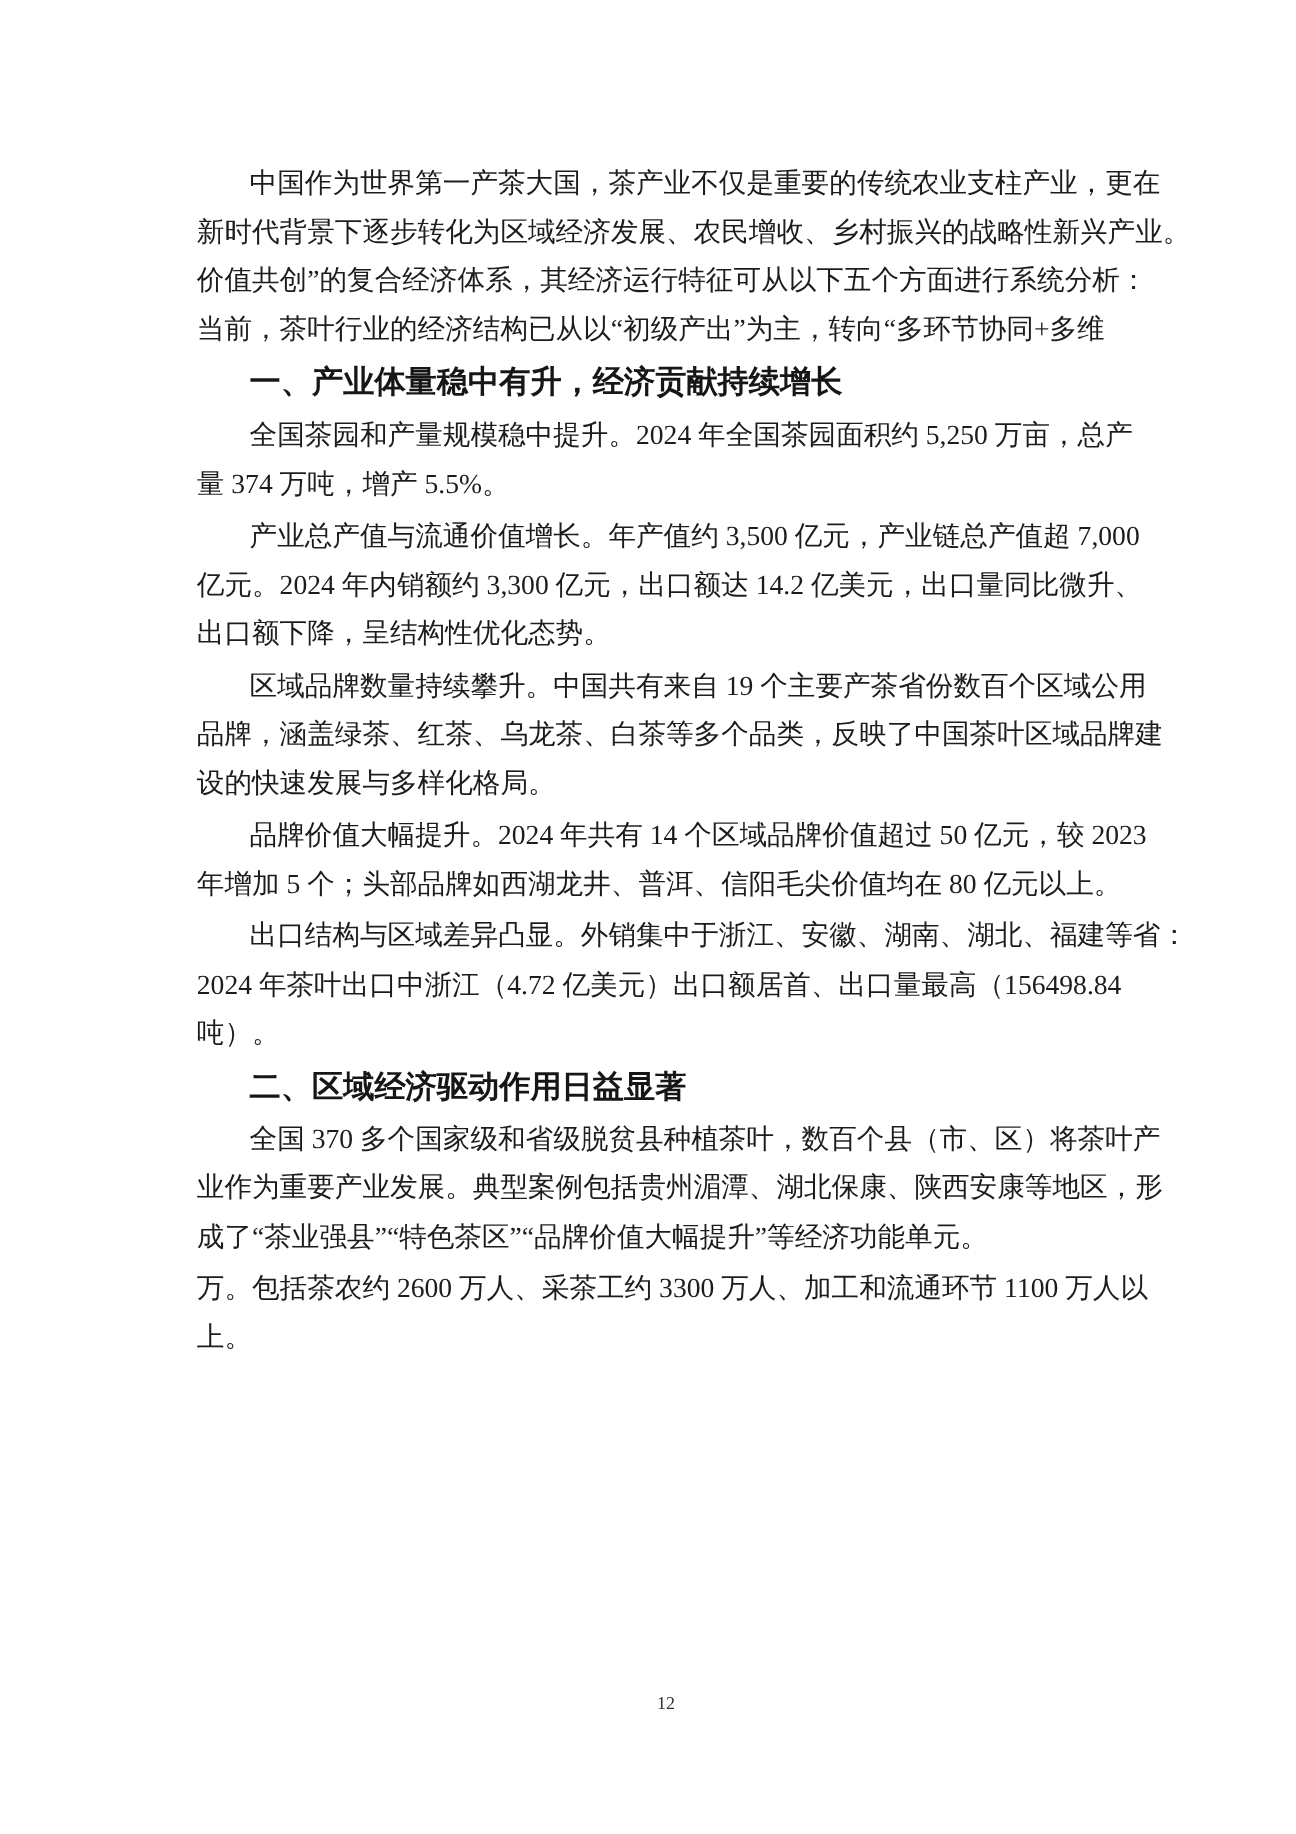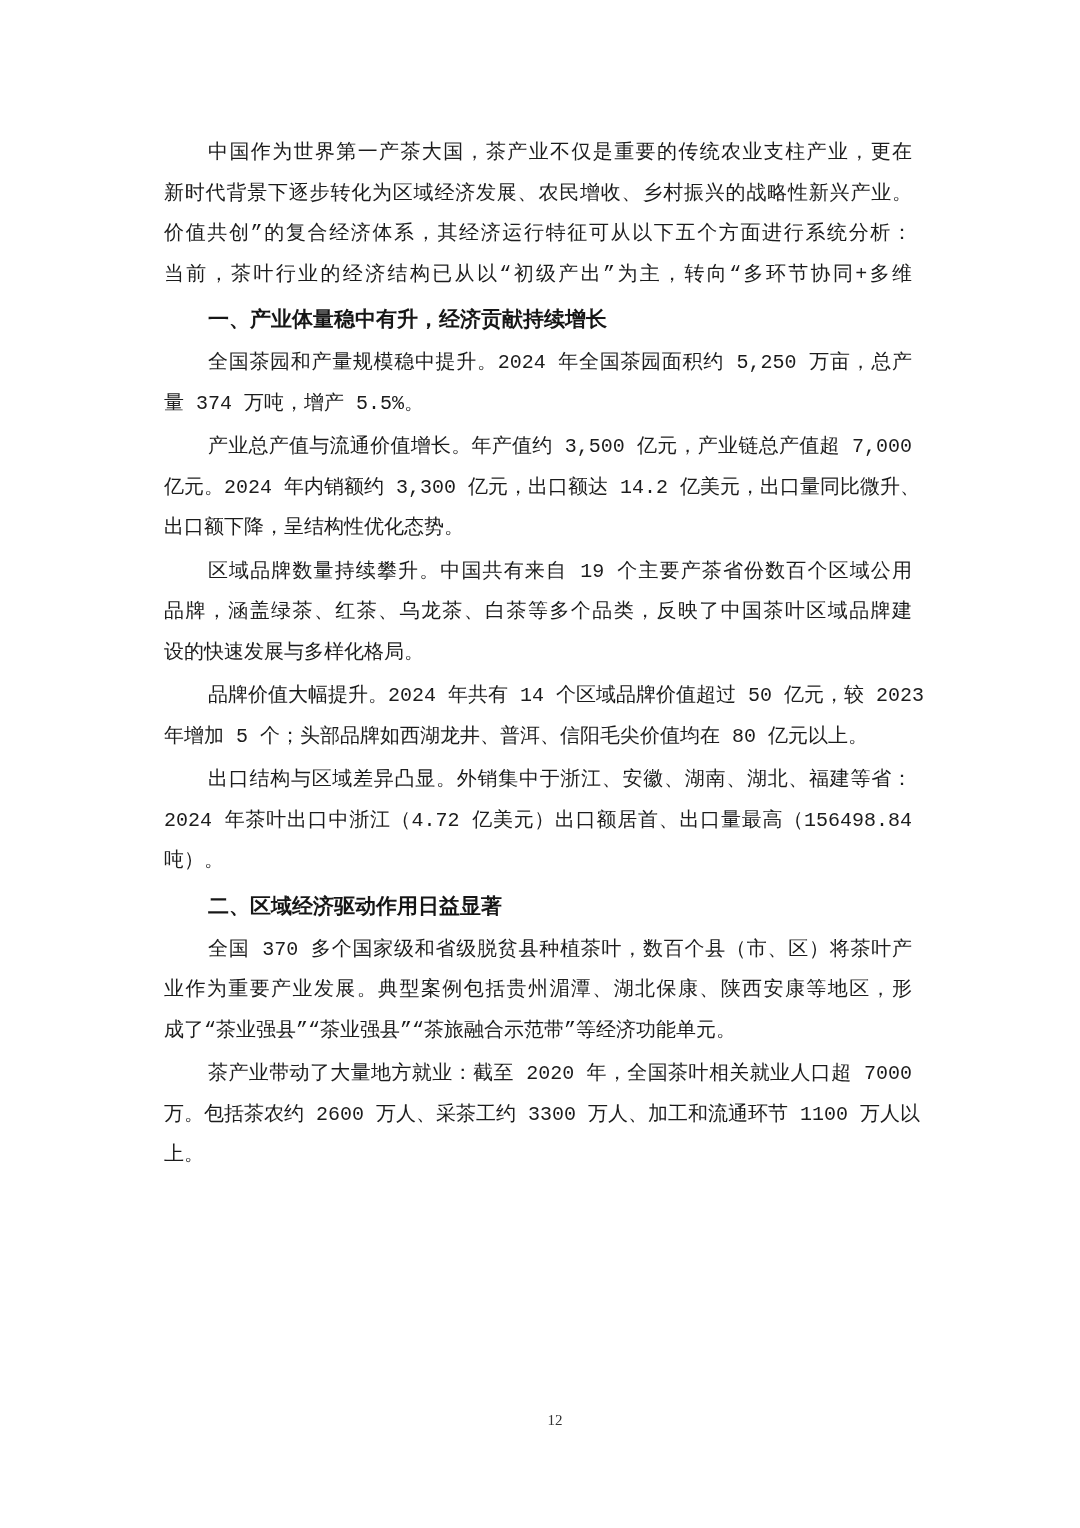--- a/index.html
+++ b/index.html
@@ -27,42 +27,42 @@
       top: 133px;
       width: 748px;
     }
     .para {
       margin: 0 0 3px 0;
     }
     .line {
       display: block;
       height: 40.5px;
       line-height: 40.5px;
-      font-family: Liberation Mono, monospace;
-      font-size: 20px;
+      font-family: Liberation Serif, serif;
+      font-size: 23px;
       white-space: nowrap;
       text-align: justify;
       text-align-last: justify;
       letter-spacing: 0px;
     }
     .line.last {
       text-align: center;
       text-align-last: left;
     }
     .line.indent {
       padding-left: 44px;
     }
     .heading {
       display: block;
       height: 42px;
       line-height: 42px;
       padding-left: 44px;
       font-family: "DejaVu Sans", "Liberation Sans", sans-serif;
       font-weight: bold;
-      font-size: 21px;
+      font-size: 26px;
       margin: 0 0 3px 0;
       white-space: nowrap;
       color: #161616;
     }
     .page-number {
       position: absolute;
       left: 0;
       width: 1110px;
       top: 1412px;
       text-align: center;
@@ -114,25 +114,24 @@
       <span class="line last">吨）。</span>
     </div>
 
 
 
     <div class="heading">二、区域经济驱动作用日益显著</div>
 
     <div class="para">
       <span class="line indent">全国 370 多个国家级和省级脱贫县种植茶叶，数百个县（市、区）将茶叶产</span>
       <span class="line">业作为重要产业发展。典型案例包括贵州湄潭、湖北保康、陕西安康等地区，形</span>
-      <span class="line last">成了“茶业强县”“茶业强县”“茶旅融合示范带”等经济功能单元。</span>
+      <span class="line last">成了“茶业强县”“特色茶区”“品牌价值大幅提升”等经济功能单元。</span>
     </div>
 
     <div class="para">
-      <span class="line indent">茶产业带动了大量地方就业：截至 2020 年，全国茶叶相关就业人口超 7000</span>
       <span class="line">万。包括茶农约 2600 万人、采茶工约 3300 万人、加工和流通环节 1100 万人以</span>
       <span class="line last">上。</span>
     </div>
 
   </div>
 
   <div class="page-number">12</div>
 </div>
 
 </body></html>

